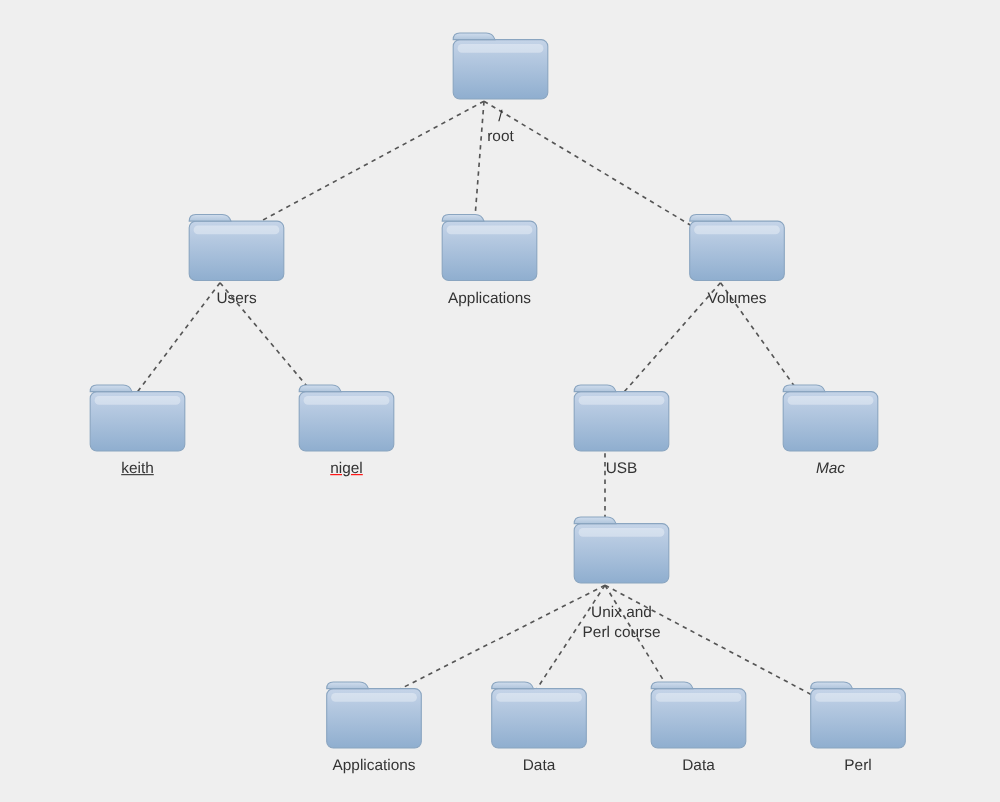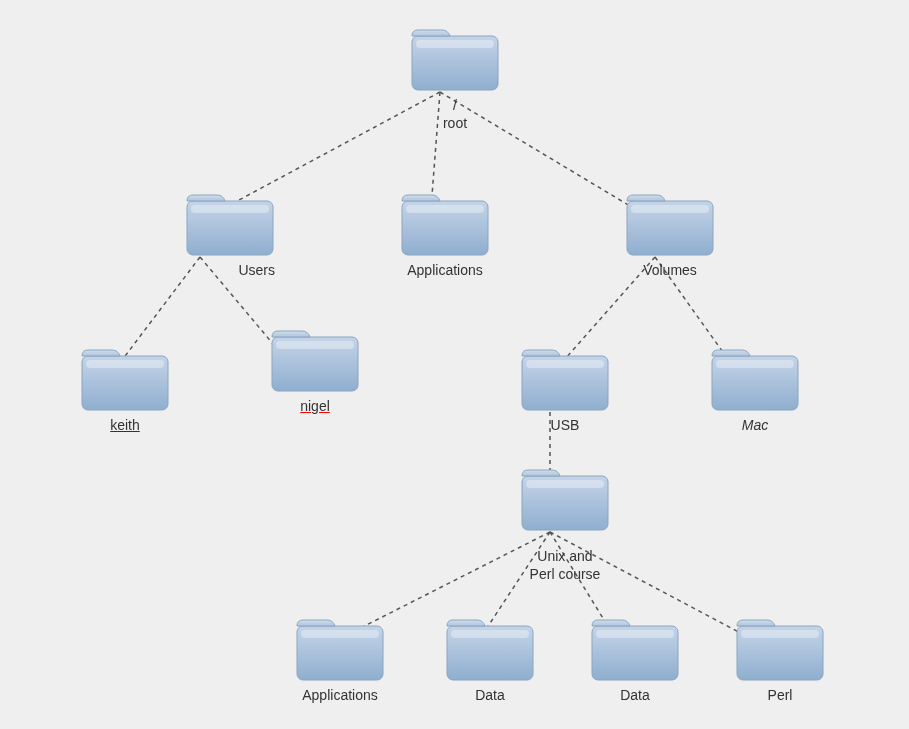--- a/index.html
+++ b/index.html
@@ -96,21 +96,21 @@
         <rect x="2" y="16" width="86" height="54" rx="6" ry="6" fill="url(#fgroot)" stroke="#8aa5c0" stroke-width="1"></rect>
 
         <path d="M2,16 Q2,10 8,10 L32,10 Q38,10 40,16 Z" fill="url(#ftroot)" stroke="#8aa5c0" stroke-width="1"></path>
 
         <rect x="6" y="20" width="78" height="8" rx="4" ry="4" fill="rgba(255,255,255,0.35)"></rect>
       </svg>
     </div>
         <div class="folder-label" style="white-space: pre-line;">/
 root</div>
       </div>
-      <div class="folder-node" style="left: 155px; top: 185px; align-items: flex-end;">
+      <div class="folder-node" style="left: 155px; top: 185px;">
         <div class="folder-icon">
       <svg viewBox="0 0 90 72" xmlns="http://www.w3.org/2000/svg">
         <defs>
           <linearGradient id="fgusers" x1="0" y1="0" x2="0" y2="1">
             <stop offset="0%" stop-color="#c5d4e8"></stop>
             <stop offset="100%" stop-color="#8faecf"></stop>
           </linearGradient>
           <linearGradient id="ftusers" x1="0" y1="0" x2="0" y2="1">
             <stop offset="0%" stop-color="#d0dded"></stop>
             <stop offset="100%" stop-color="#b0c5dc"></stop>
@@ -188,21 +188,21 @@
 
         <rect x="2" y="16" width="86" height="54" rx="6" ry="6" fill="url(#fgkeith)" stroke="#8aa5c0" stroke-width="1"></rect>
 
         <path d="M2,16 Q2,10 8,10 L32,10 Q38,10 40,16 Z" fill="url(#ftkeith)" stroke="#8aa5c0" stroke-width="1"></path>
 
         <rect x="6" y="20" width="78" height="8" rx="4" ry="4" fill="rgba(255,255,255,0.35)"></rect>
       </svg>
     </div>
         <div class="folder-label" style="white-space: pre-line; text-decoration: underline;">keith</div>
       </div>
-      <div class="folder-node" style="left: 255px; top: 321px; justify-content: space-between;">
+      <div class="folder-node" style="left: 255px; top: 340px; justify-content: space-between;">
         <div class="folder-icon">
       <svg viewBox="0 0 90 72" xmlns="http://www.w3.org/2000/svg">
         <defs>
           <linearGradient id="fgnigel" x1="0" y1="0" x2="0" y2="1">
             <stop offset="0%" stop-color="#c5d4e8"></stop>
             <stop offset="100%" stop-color="#8faecf"></stop>
           </linearGradient>
           <linearGradient id="ftnigel" x1="0" y1="0" x2="0" y2="1">
             <stop offset="0%" stop-color="#d0dded"></stop>
             <stop offset="100%" stop-color="#b0c5dc"></stop>

